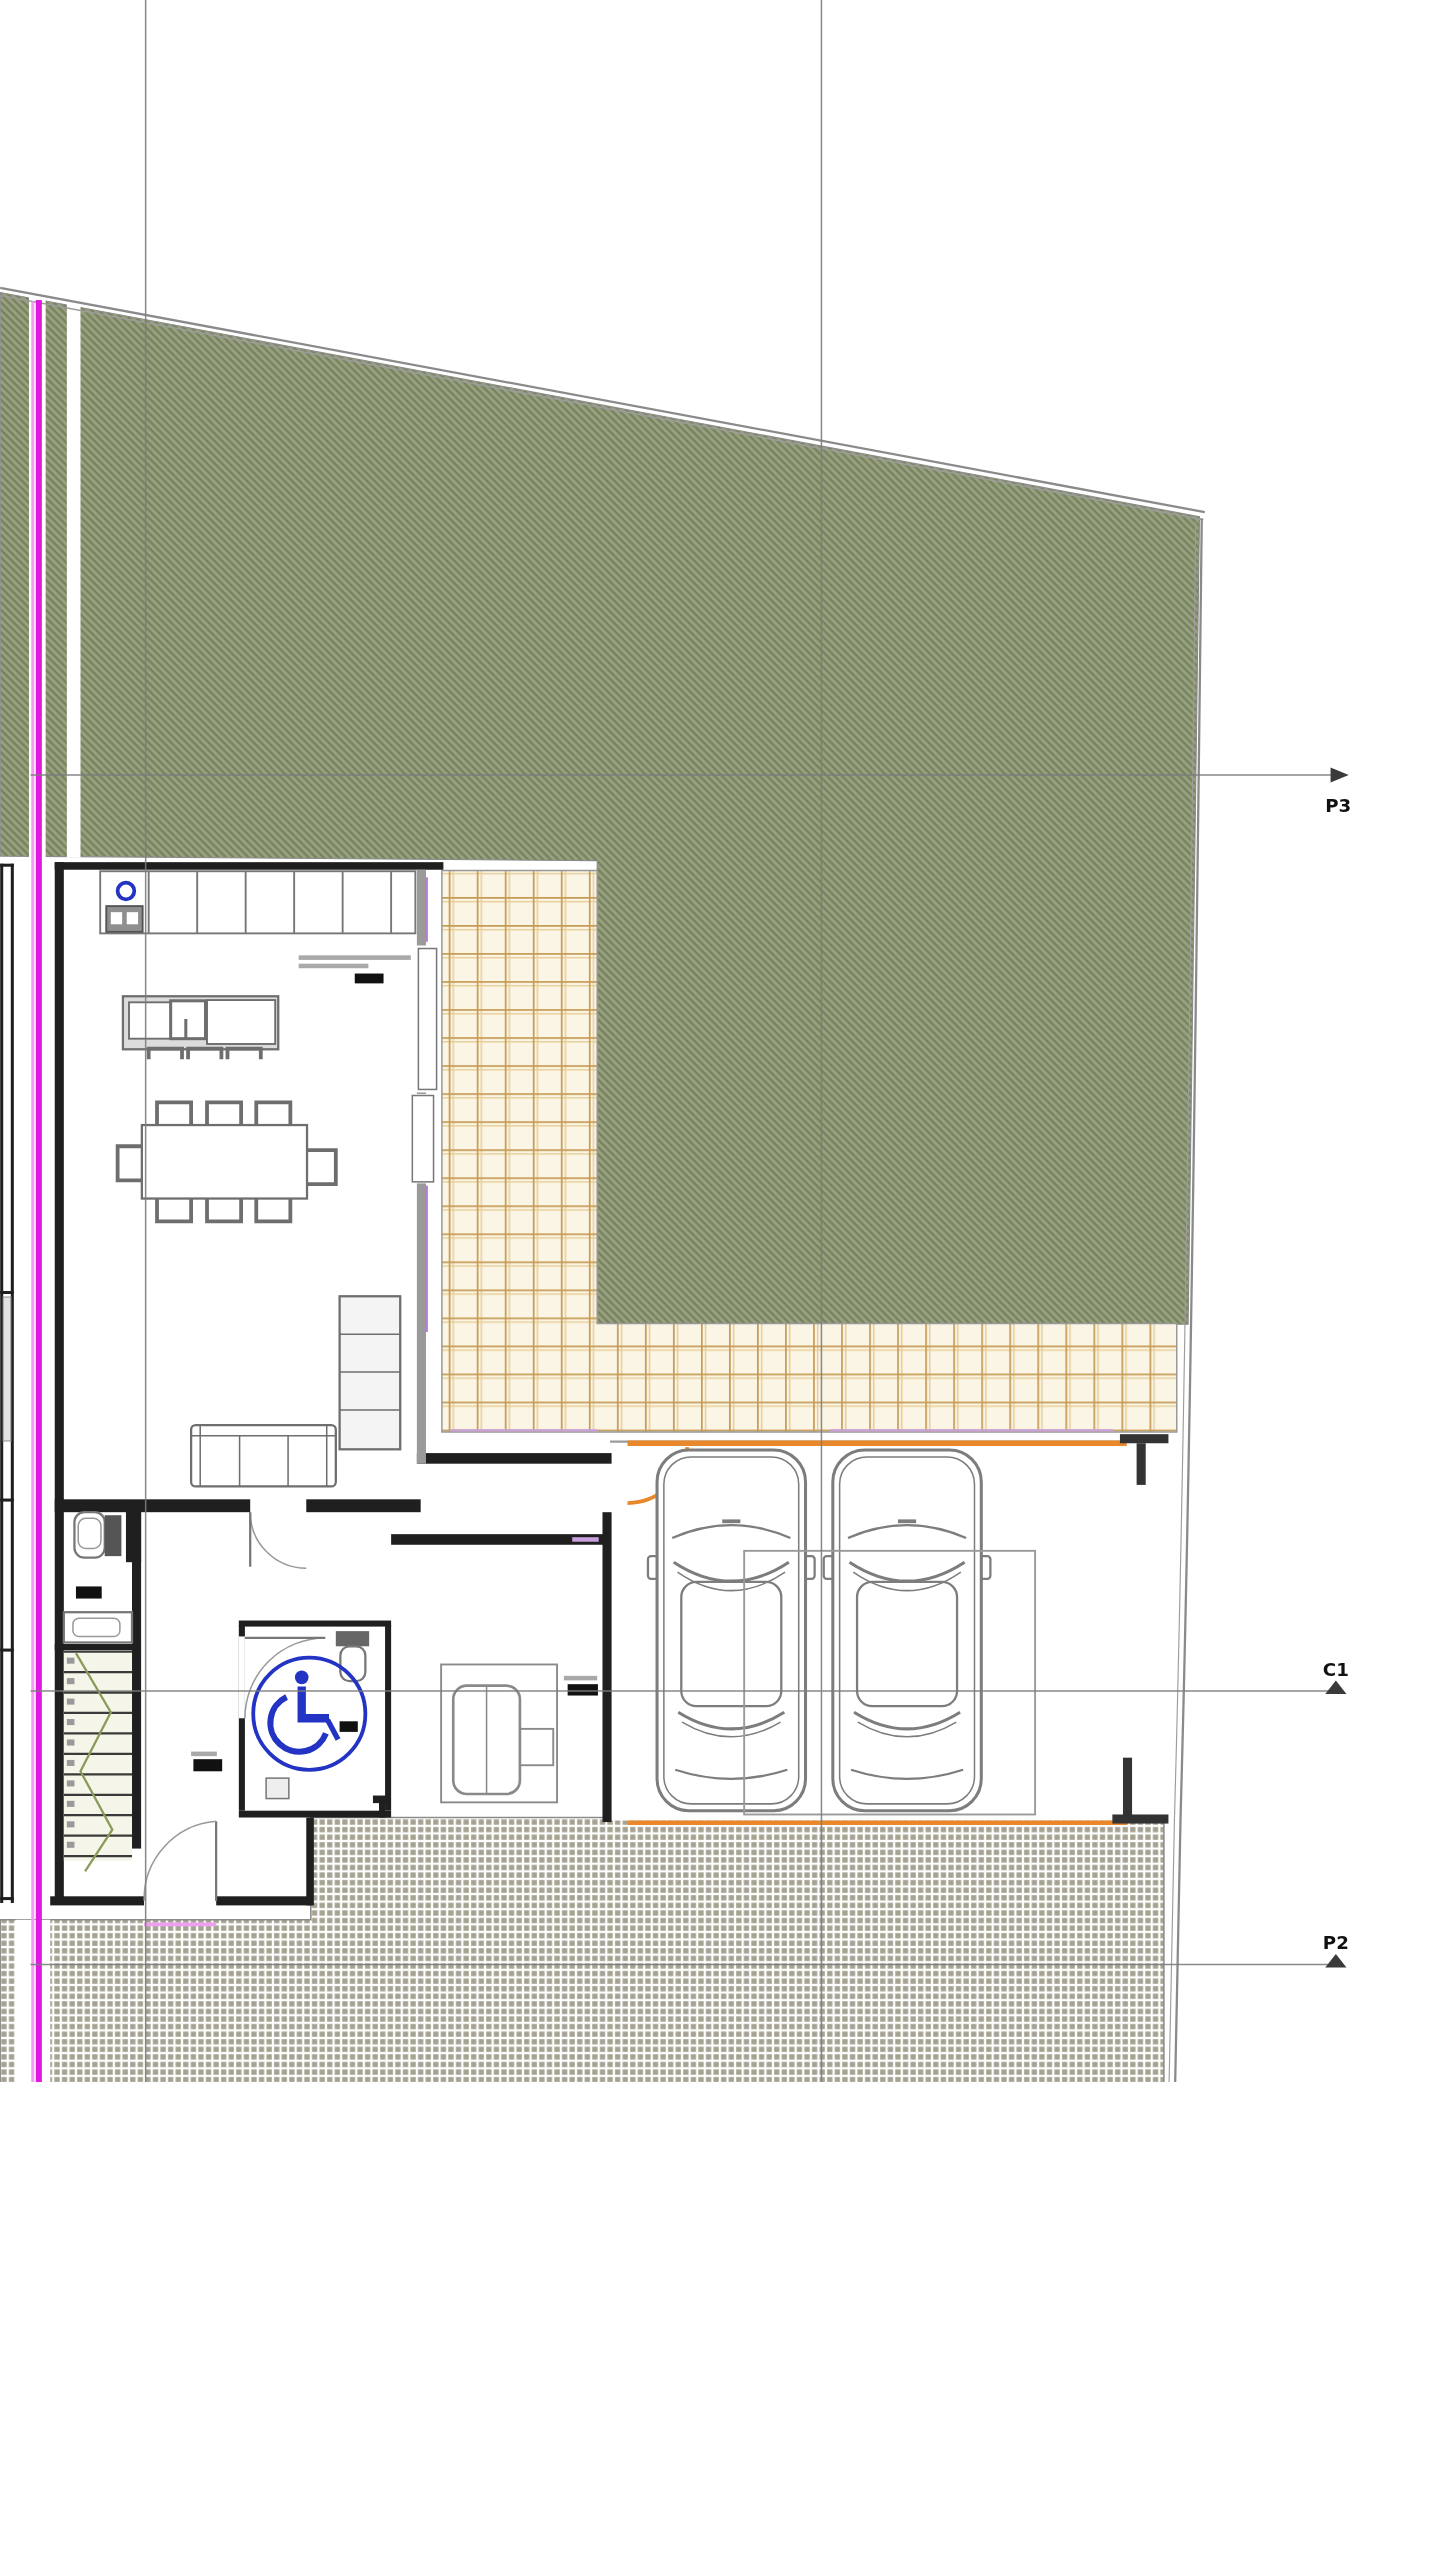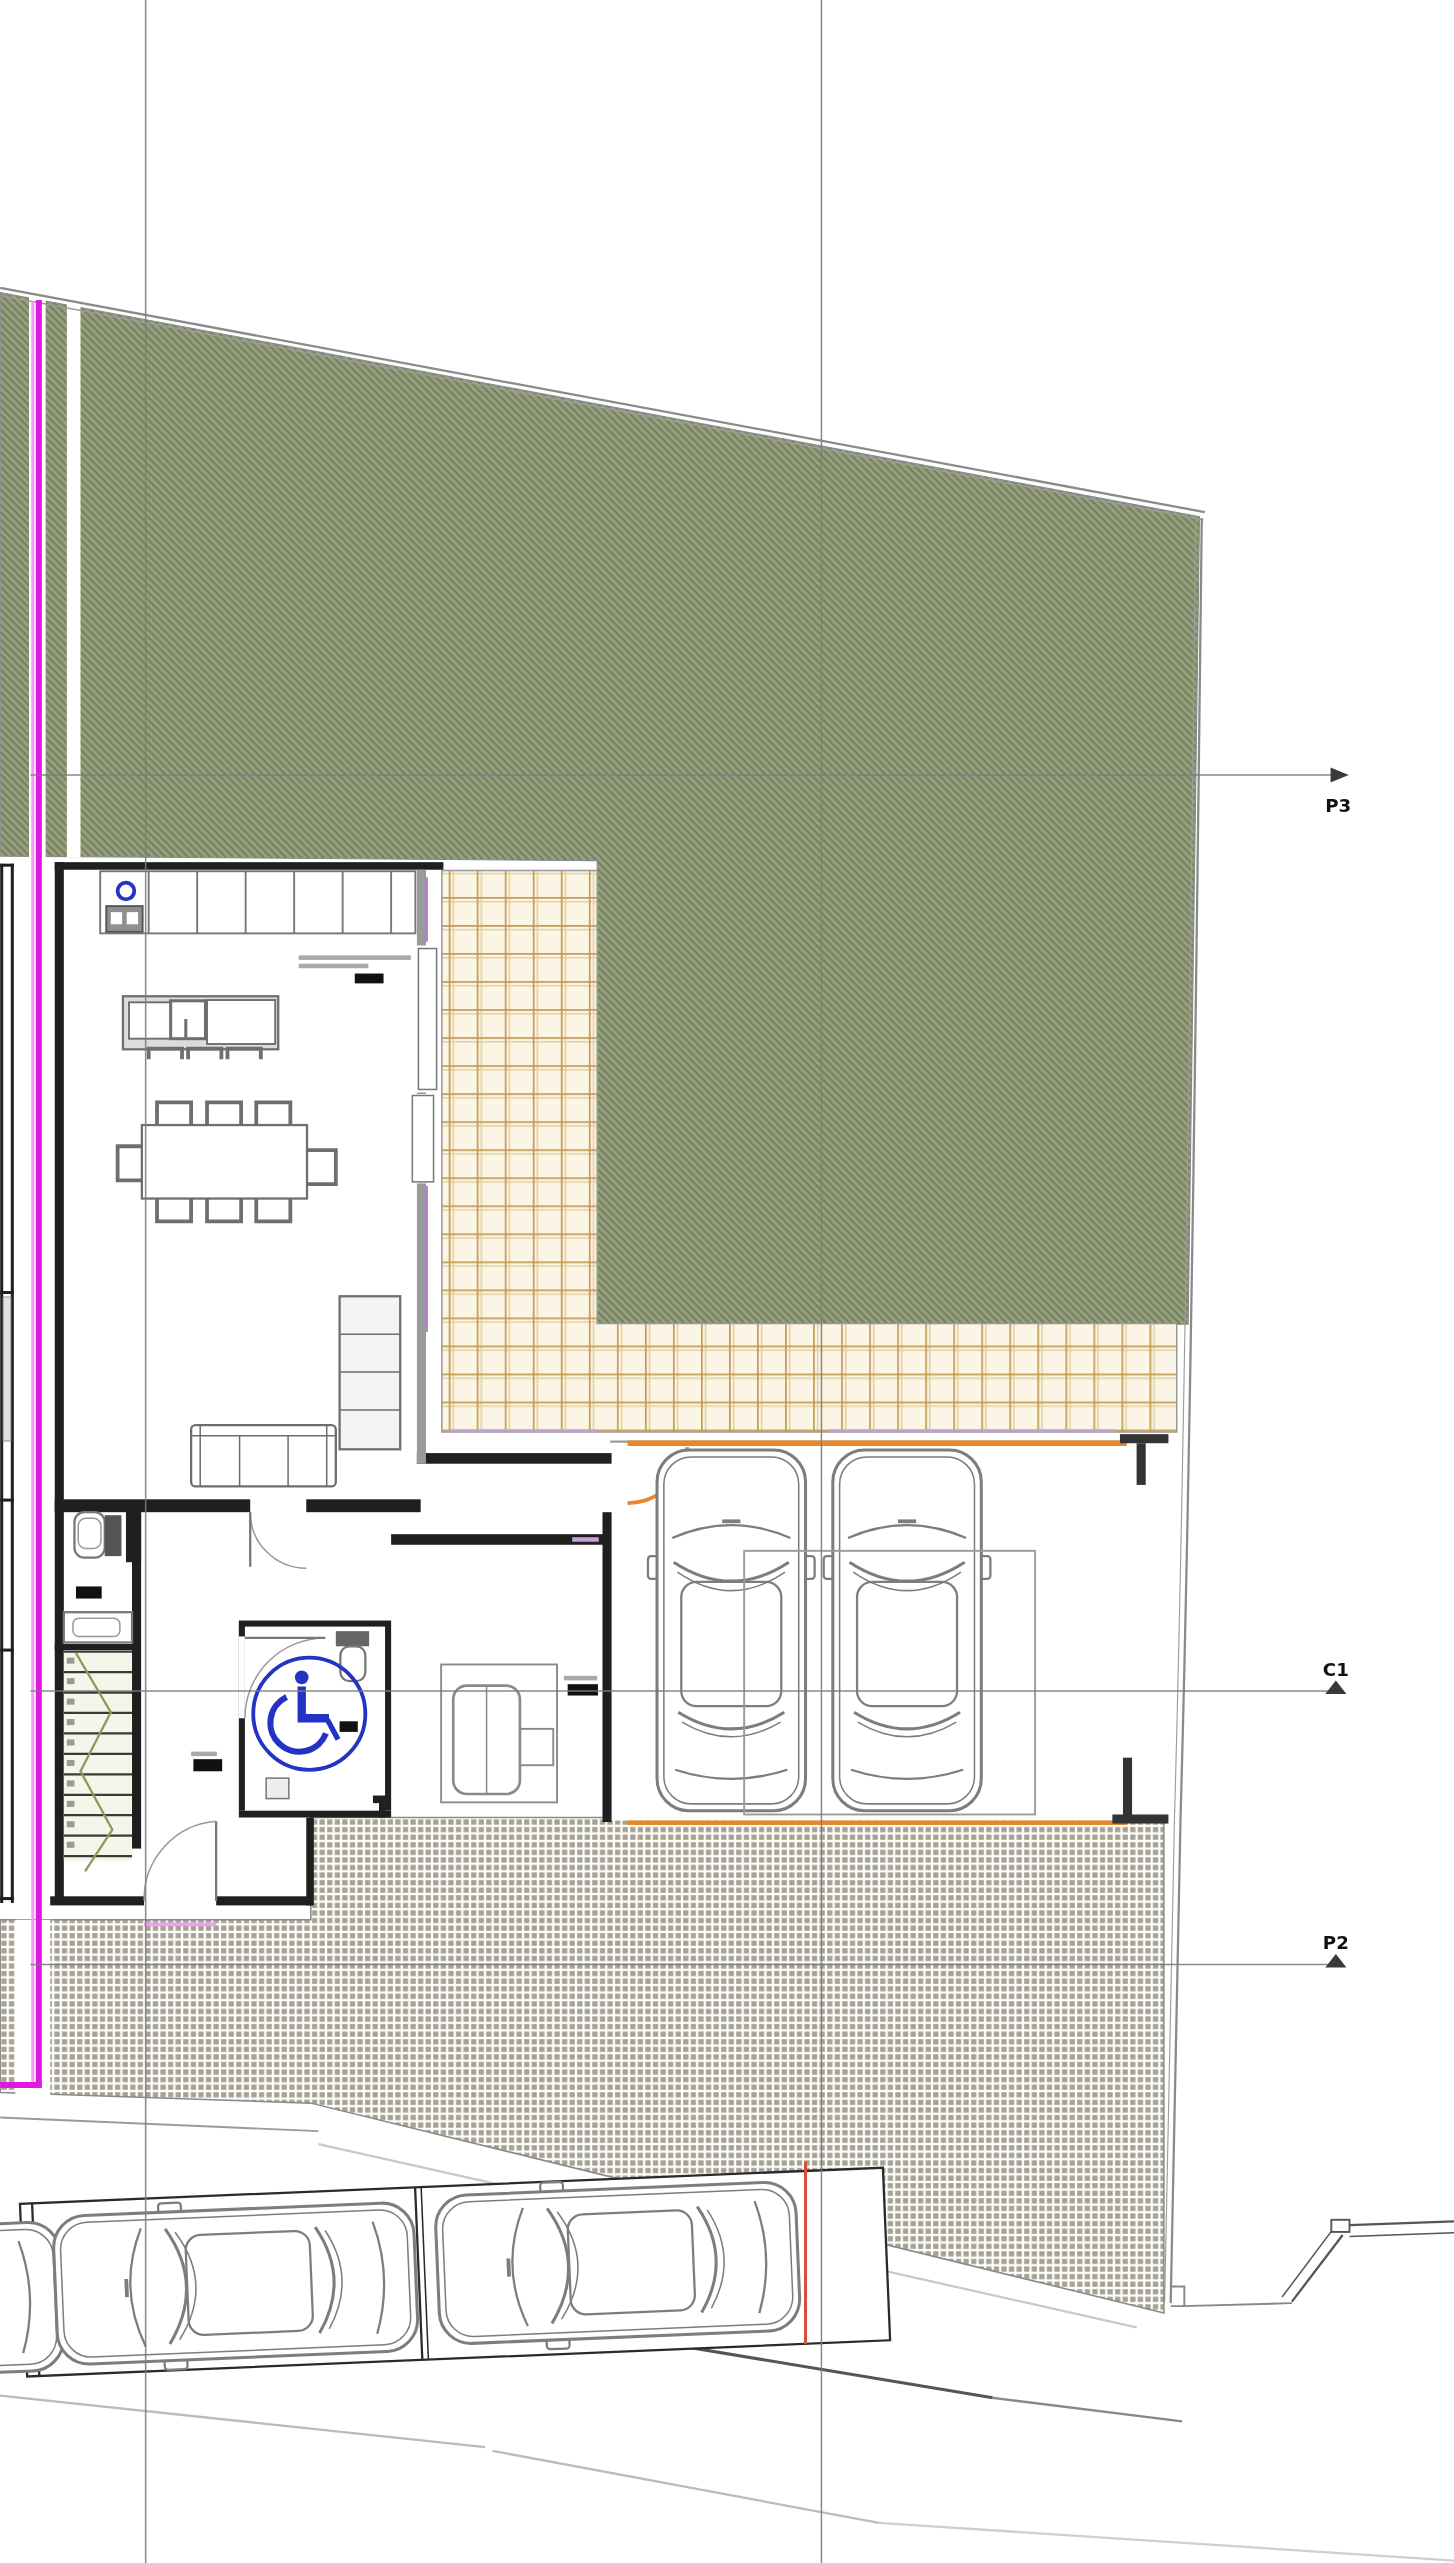--- a/index.html
+++ b/index.html
@@ -1,16 +1,16 @@
 <!DOCTYPE html>
 <html style="font-size:12px"><head>
 <meta charset="utf-8">
 <style>
   html,body{margin:0;padding:0;background:#ffffff;}
-  .canvas{position:relative;width:1455px;height:2563px;background:#ffffff;overflow:hidden;
+  .canvas{position:relative;width:1455px;height:2082px;background:#ffffff;overflow:hidden;
           font-family:"DejaVu Sans", sans-serif;}
   svg{position:absolute;left:0;top:0;}
   text.axis-label{font:bold 24px "DejaVu Sans", sans-serif;fill:#111;text-anchor:middle;}
 </style>
 </head>
 <body>
 
 <div class="canvas">
 <svg width="1455" height="2563" viewBox="0 0 1920 3383">
   <defs>

